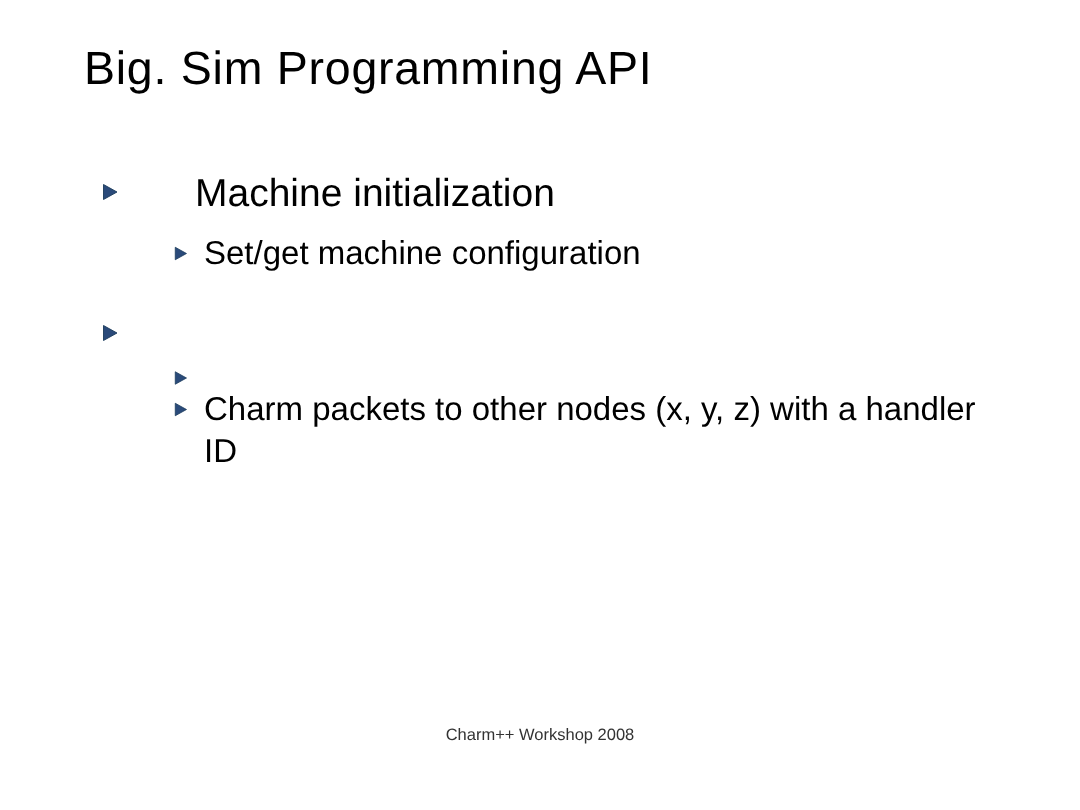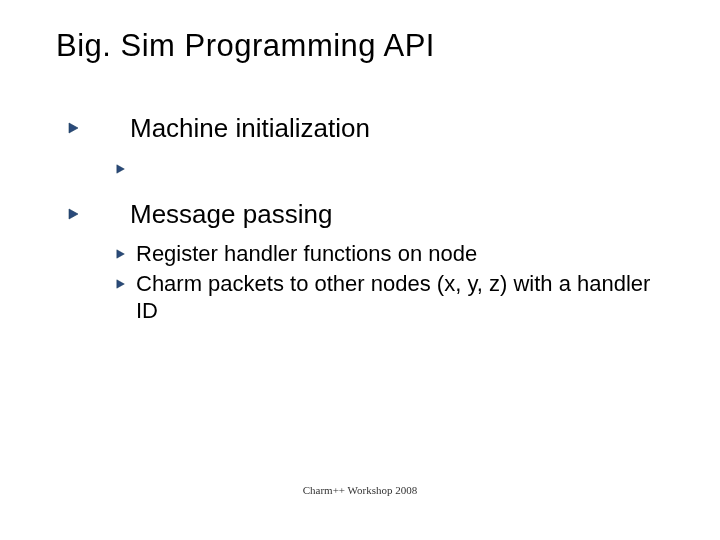--- a/index.html
+++ b/index.html
@@ -71,21 +71,20 @@
       height: 100%;
     }
     .footer {
       position: absolute;
       bottom: 44px;
       left: 0;
       width: 100%;
       text-align: center;
       font-size: 11px;
       color: #333;
-      font-family: Liberation Serif, serif;
     }
     .level2-wrap {
       max-width: 520px;
     }
   </style>
 </head>
 <body>
 
 <div class="slide">
   <h1 class="title">Big. Sim Programming API</h1>
@@ -98,39 +97,38 @@
     </span>
     <span class="level1-text">Machine initialization</span>
   </div>
   <div class="level2-group">
     <div class="level2">
       <span class="bullet-sm">
         <svg viewBox="0 0 12 12">
             <path d="M1 1 L10 6 L1 11 Z" fill="#2a4a7a" stroke="#1a3a5a" stroke-width="0.6"></path>
           </svg>
       </span>
+      <span class="level2-text level2-wrap">Set/get machine configuration</span>
     </div>
   </div>
 
   <div class="level1">
     <span class="bullet">
       <svg viewBox="0 0 12 12">
           <path d="M1 1 L10 6 L1 11 Z" fill="#2a4a7a" stroke="#1a3a5a" stroke-width="0.6"></path>
         </svg>
     </span>
-    <span class="level1-text">Message passing</span>
   </div>
   <div class="level2-group">
     <div class="level2">
       <span class="bullet-sm">
         <svg viewBox="0 0 12 12">
             <path d="M1 1 L10 6 L1 11 Z" fill="#2a4a7a" stroke="#1a3a5a" stroke-width="0.6"></path>
           </svg>
       </span>
-      <span class="level2-text level2-wrap">Register handler functions on node</span>
     </div>
     <div class="level2">
       <span class="bullet-sm">
         <svg viewBox="0 0 12 12">
             <path d="M1 1 L10 6 L1 11 Z" fill="#2a4a7a" stroke="#1a3a5a" stroke-width="0.6"></path>
           </svg>
       </span>
       <span class="level2-text level2-wrap">Charm packets to other nodes (x, y, z) with a handler ID</span>
     </div>
   </div>

